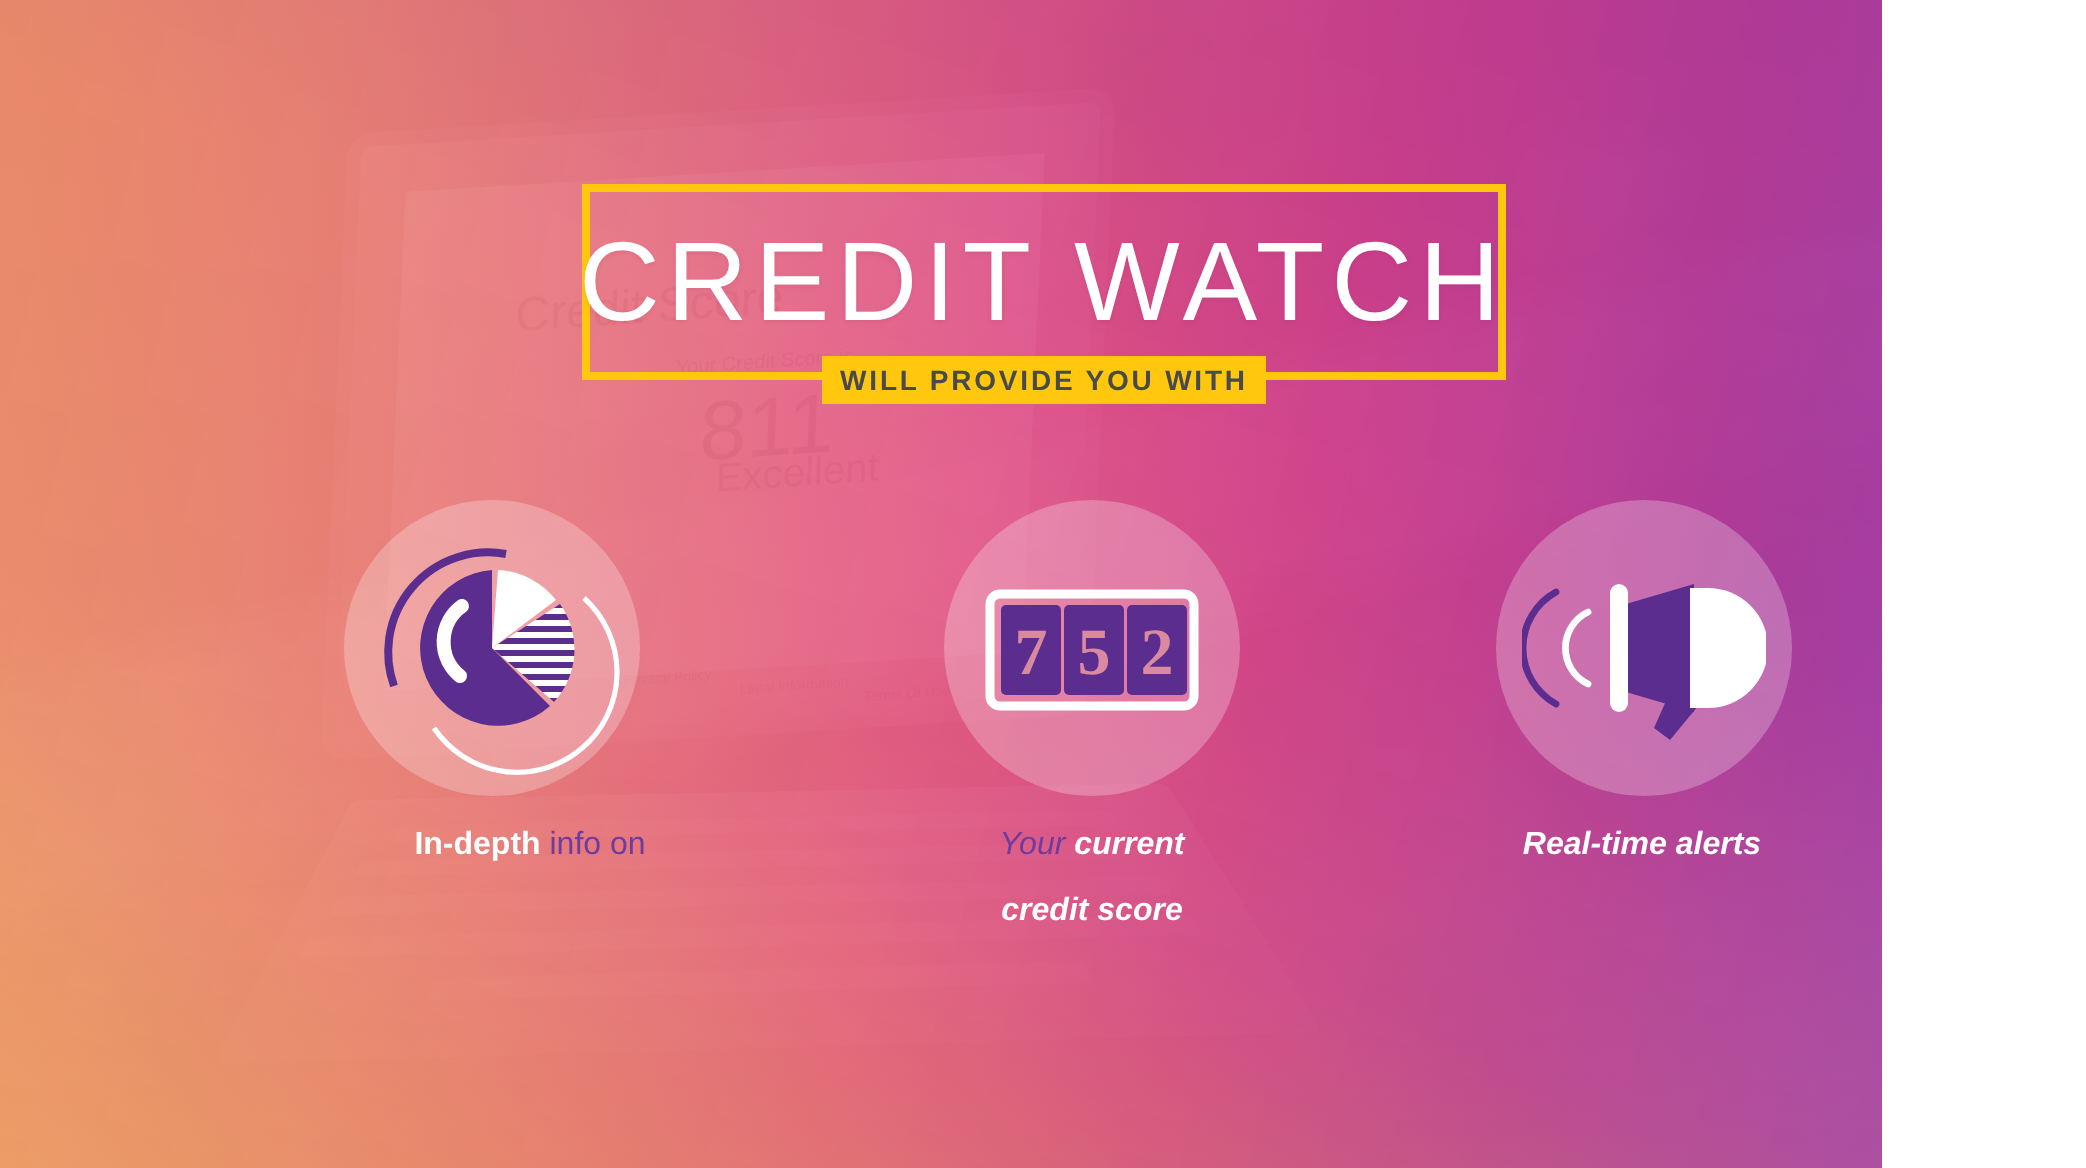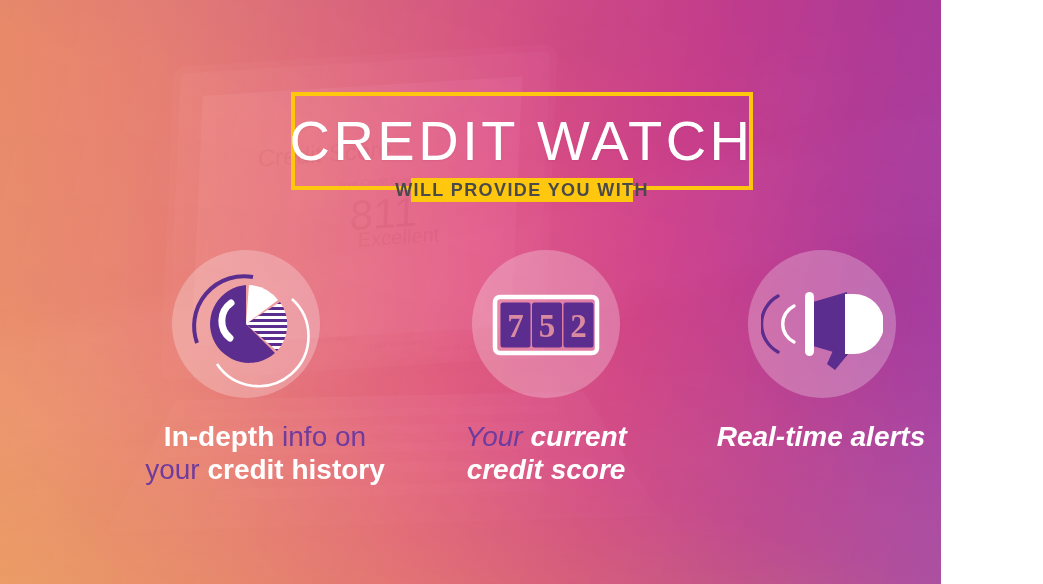--- a/index.html
+++ b/index.html
@@ -123,21 +123,21 @@
   .subtitle-band {
     position:absolute;
     left:411px; top:178px;
     width:222px; height:24px;
     background:#ffc80f;
     z-index:8;
     display:flex; align-items:center; justify-content:center;
   }
   .subtitle-text {
     color:#4a4a4a;
-    font-size:18px;
+    font-size:14px;
     font-weight:600;
     letter-spacing:1.4px;
     white-space:nowrap;
   }
 
   
   .features {
     position:absolute;
     left:0; top:250px; width:1043px;
     z-index:5;
@@ -160,23 +160,23 @@
   .f2 .circle { margin-left:67px; }
   .f3 .circle { margin-left:73px; }
 
   .icon-svg {
     position:absolute;
     left:50%; top:50%;
     transform:translate(-50%,-50%);
   }
 
   .caption {
-    margin-top:22px;
+    margin-top:8px;
     text-align:center;
-    font-size:28px;
+    font-size:16px;
     font-weight:700;
     line-height:33px;
     color:#ffffff;
   }
   .caption .pu { color:#6f3c9e; font-weight:400; }
   .f1 .caption { width:330px; margin-left:28px; }
   .f2 .caption { width:280px; margin-left:1px;font-style:italic; }
   .f3 .caption { width:300px; margin-left:-4px;font-style:italic; }
 
 </style>
@@ -239,23 +239,20 @@
 
           <path d="M 65 65 L 99 43 A 39 39 0 0 1 96 92 Z" fill="url(#hatch)"></path>
 
           <path d="M 50 44 A 22 22 0 0 0 49 79" fill="none" stroke="#ffffff" stroke-width="7" stroke-linecap="round"></path>
         </svg>
       </div>
       <div class="caption">
         <span>
           <b>In-depth</b><span class="pu"> info on</span>
         </span><br>
-        <span>
-          <span class="pu">your </span><b>credit history</b>
-        </span>
       </div>
     </div>
 
     <div class="feature f2">
       <div class="circle">
         <svg class="icon-svg" width="110" height="80" viewBox="0 0 110 80">
           <rect x="4" y="13" width="102" height="56" rx="5" fill="none" stroke="#ffffff" stroke-width="4.5"></rect>
           <rect x="9.5" y="18.5" width="30" height="45" rx="2.5" fill="#5b2d8e"></rect>
           <rect x="41" y="18.5" width="30" height="45" rx="2.5" fill="#5b2d8e"></rect>
           <rect x="72.5" y="18.5" width="30" height="45" rx="2.5" fill="#5b2d8e"></rect>

